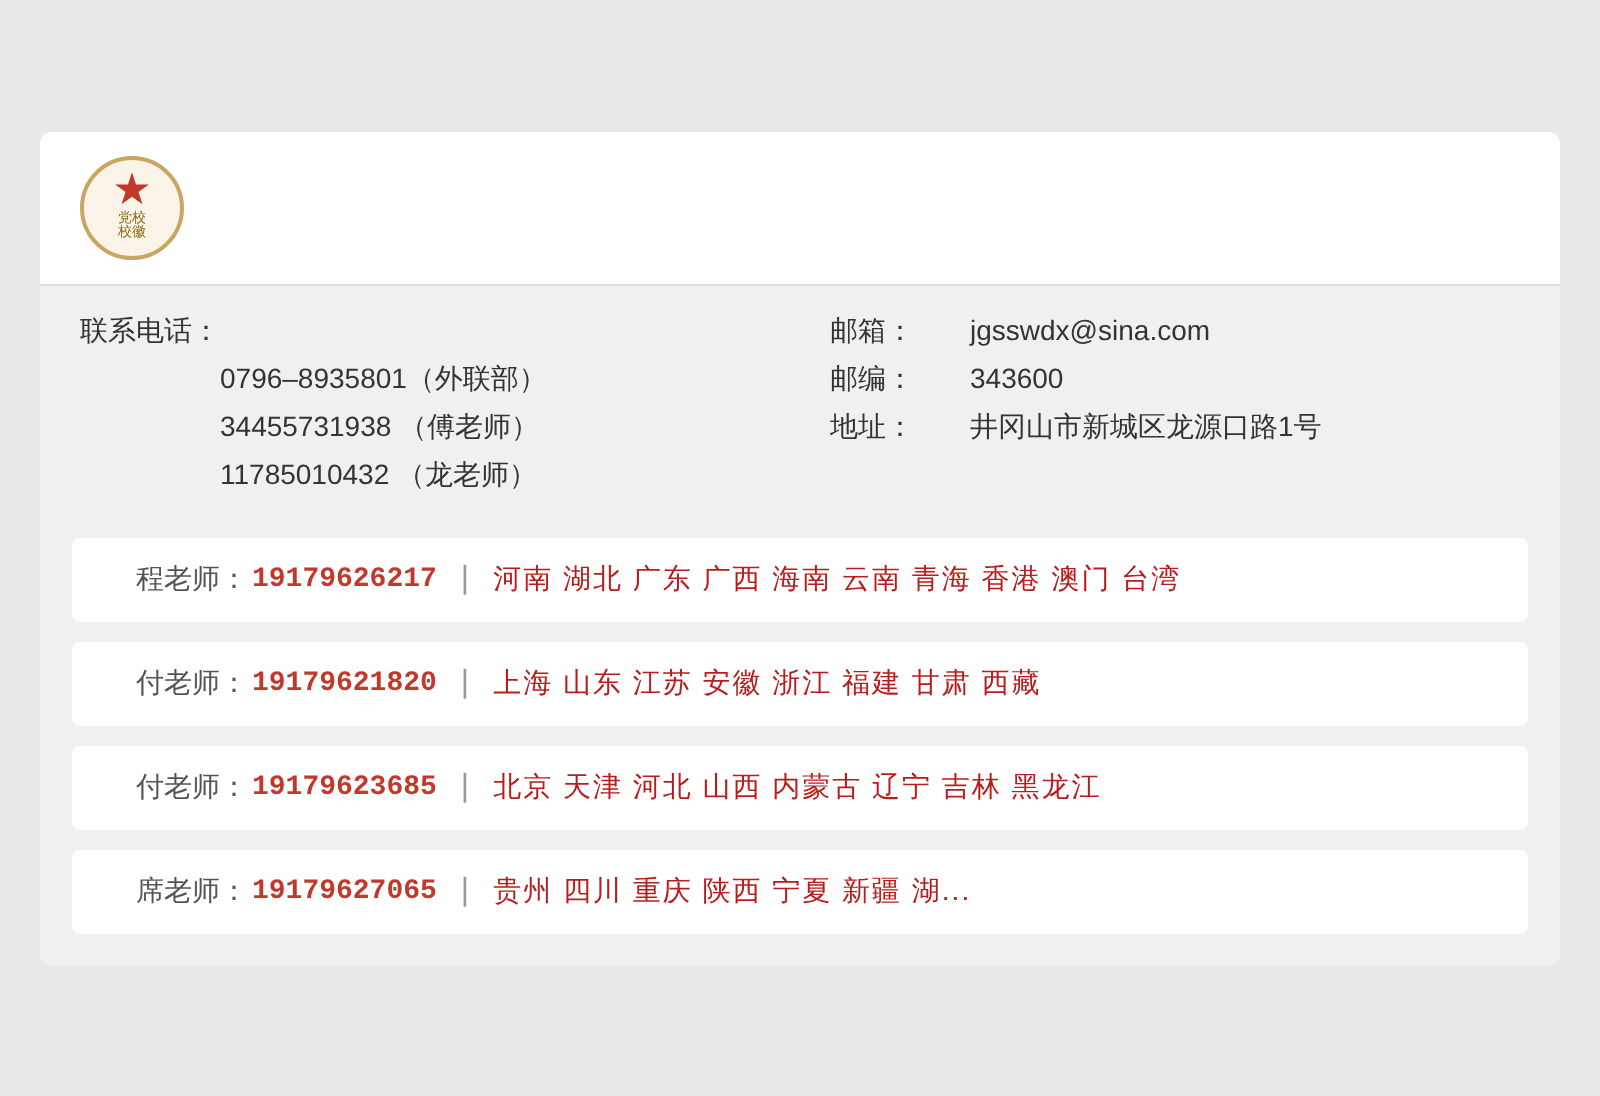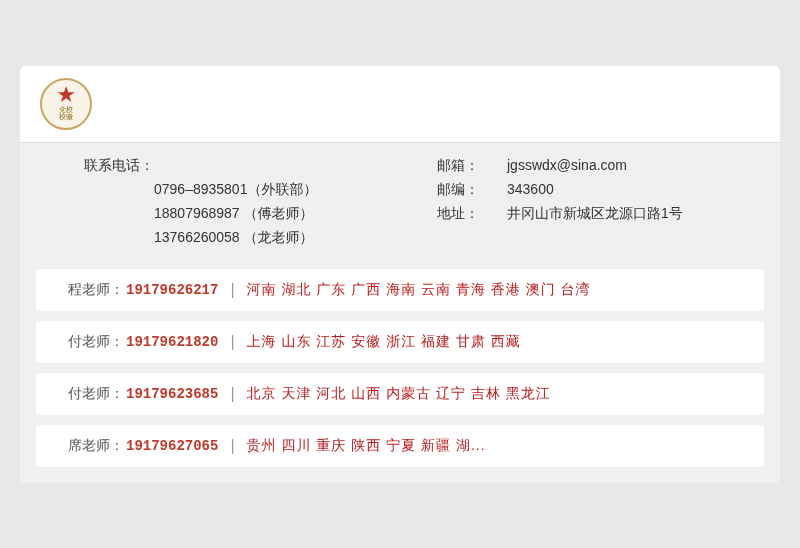--- a/index.html
+++ b/index.html
@@ -66,21 +66,20 @@
     }
     
     .info-section {
       background: #f0f0f0;
       padding: 14px 20px 16px 20px;
       display: flex;
       gap: 30px;
     }
     .info-left {
       flex: 1;
-      margin-left: 44px;
     }
     .info-right {
       flex: 1;
     }
     .info-row {
       display: flex;
       margin-bottom: 6px;
       font-size: 14px;
       color: #333;
     }
@@ -171,22 +170,22 @@
       </div>
     </div>
   </div>
 
   <div class="info-section">
     <div class="info-left">
       <div class="info-row">
         <span class="info-label">联系电话：</span>
       </div>
       <div class="info-indent">0796–8935801（外联部）</div>
-      <div class="info-indent">18807968987  （傅老师）</div>
-      <div class="info-indent">13766260058  （龙老师）</div>
+      <div class="info-indent">34455731938  （傅老师）</div>
+      <div class="info-indent">11785010432  （龙老师）</div>
     </div>
     <div class="info-right">
       <div class="info-row">
         <span class="info-label">邮箱：</span>
         <span>jgsswdx@sina.com</span>
       </div>
       <div class="info-row">
         <span class="info-label">邮编：</span>
         <span>343600</span>
       </div>

